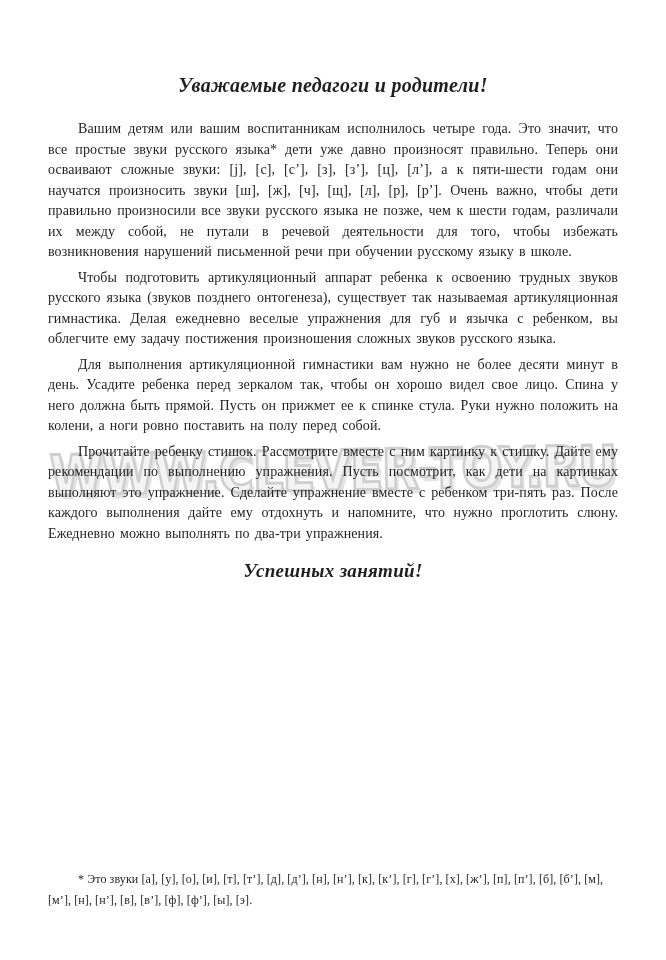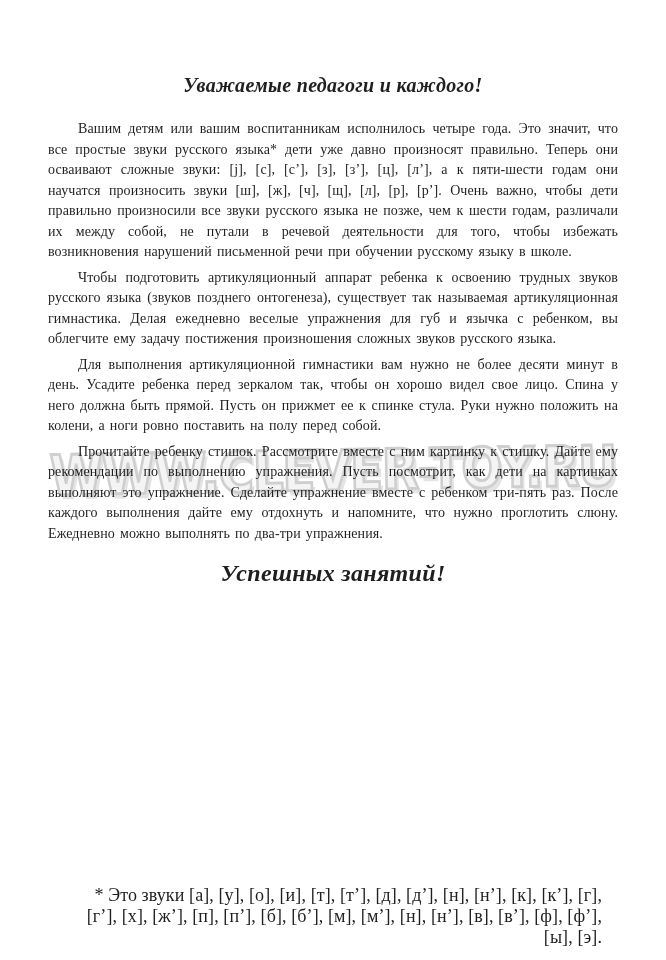--- a/index.html
+++ b/index.html
@@ -52,49 +52,49 @@
     margin: 0 0 5px 0;
     font-size: 14px;
     line-height: 20.5px;
     text-align: justify;
     text-indent: 30px;
     letter-spacing: 0.1px;
     word-spacing: 1.5px;
   }
   .closing {
     margin: 16px 0 0 0;
-    font-size: 24px;
+    font-size: 19px;
     font-weight: bold;
     font-style: italic;
     text-align: center;
     letter-spacing: 0.3px;
   }
   .footnote {
     position: absolute;
     top: 869px;
     left: 48px;
     right: 48px;
-    margin: 16px;
-    font-size: 18px;
+    margin: 0;
+    font-size: 12px;
     line-height: 21px;
-    text-align: right;
+    text-align: left;
     text-indent: 30px;
     letter-spacing: 0.1px;
   }
 </style>
 </head>
 <body>
 
 <div class="page">
 
   <div class="watermark">WWW.CLEVER-TOY.RU</div>
 
   <div class="content">
 
-    <h1 class="title">Уважаемые педагоги и каждого!</h1>
+    <h1 class="title">Уважаемые педагоги и родители!</h1>
 
     <p class="par">Вашим детям или вашим воспитанникам исполнилось четыре года. Это значит, что все простые звуки русского языка* дети уже давно произносят правильно. Теперь они осваивают сложные звуки: [j], [с], [с’], [з], [з’], [ц], [л’], а к пяти-шести годам они научатся произносить звуки [ш], [ж], [ч], [щ], [л], [р], [р’]. Очень важно, чтобы дети правильно произносили все звуки русского языка не позже, чем к шести годам, различали их между собой, не путали в речевой деятельности для того, чтобы избежать возникновения нарушений письменной речи при обучении русскому языку в школе.</p>
 
     <p class="par">Чтобы подготовить артикуляционный аппарат ребенка к освоению трудных звуков русского языка (звуков позднего онтогенеза), существует так называемая артикуляционная гимнастика. Делая ежедневно веселые упражнения для губ и язычка с ребенком, вы облегчите ему задачу постижения произношения сложных звуков русского языка.</p>
 
     <p class="par">Для выполнения артикуляционной гимнастики вам нужно не более десяти минут в день. Усадите ребенка перед зеркалом так, чтобы он хорошо видел свое лицо. Спина у него должна быть прямой. Пусть он прижмет ее к спинке стула. Руки нужно положить на колени, а ноги ровно поставить на полу перед собой.</p>
 
     <p class="par">Прочитайте ребенку стишок. Рассмотрите вместе с ним картинку к стишку. Дайте ему рекомендации по выполнению упражнения. Пусть посмотрит, как дети на картинках выполняют это упражнение. Сделайте упражнение вместе с ребенком три-пять раз. После каждого выполнения дайте ему отдохнуть и напомните, что нужно проглотить слюну. Ежедневно можно выполнять по два-три упражнения.</p>
 
     <p class="closing">Успешных занятий!</p>

